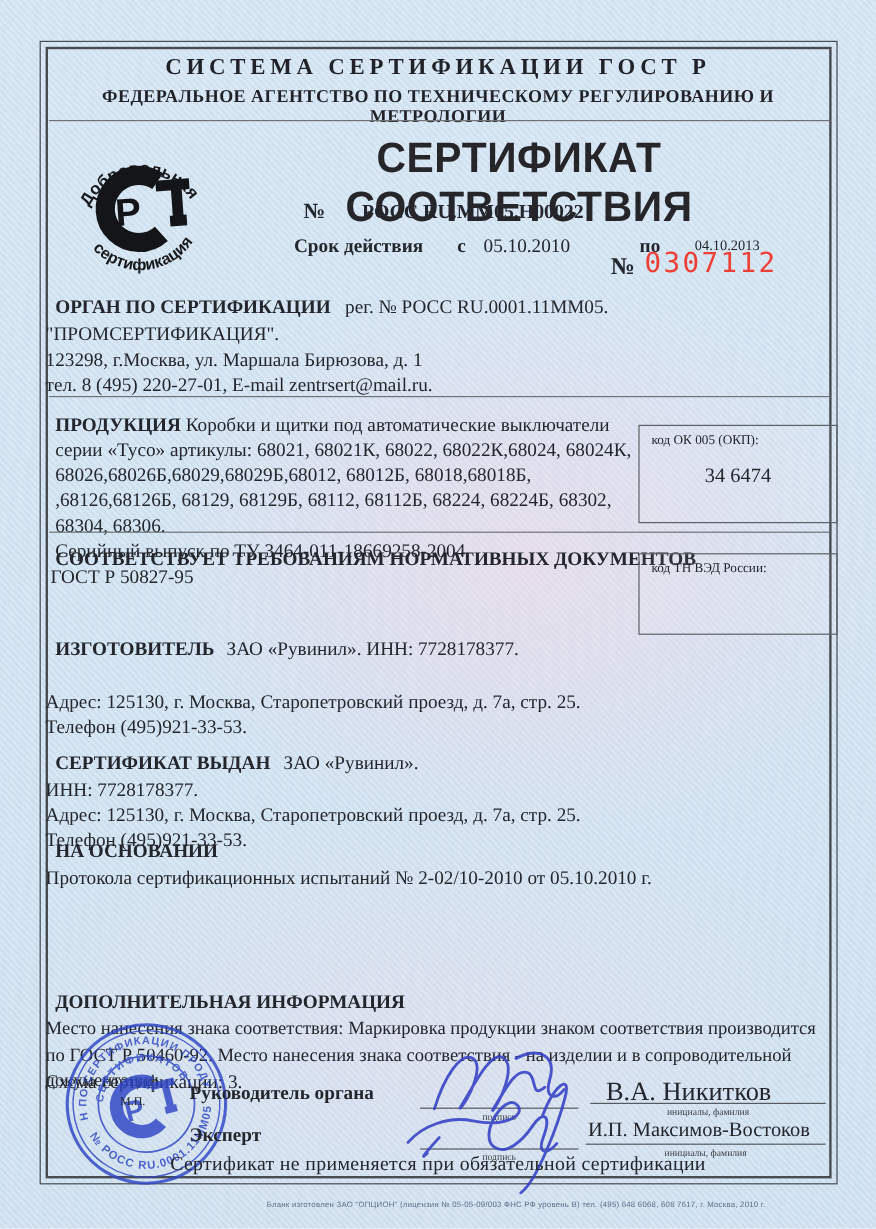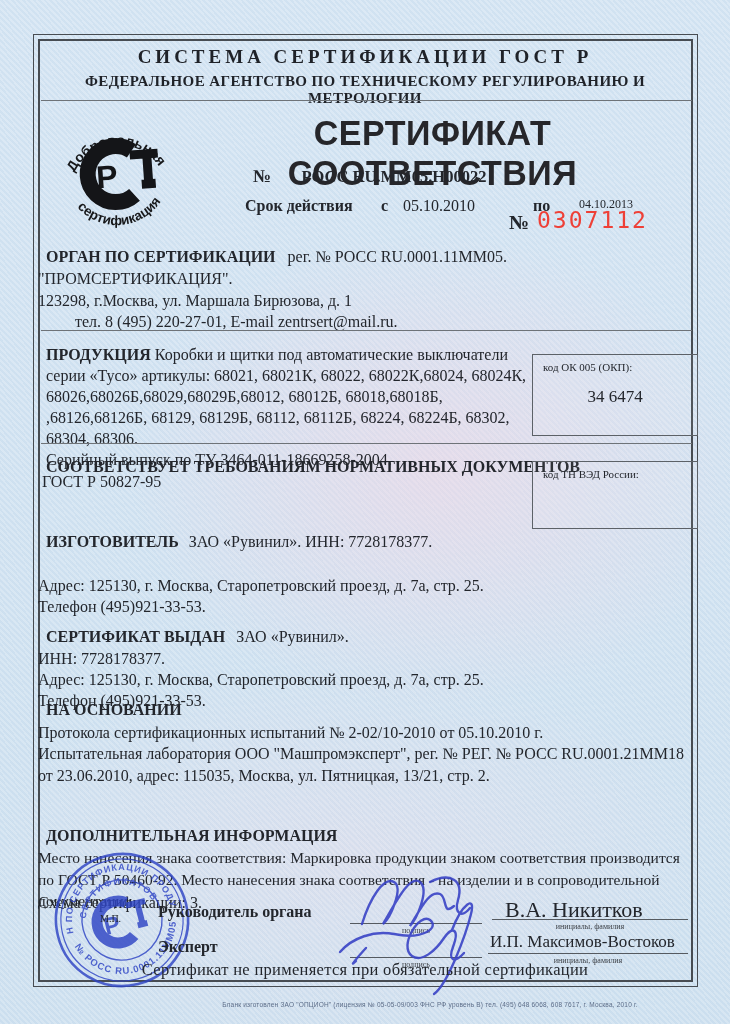--- a/index.html
+++ b/index.html
@@ -83,21 +83,21 @@
     <span class="abs b" style="left:509px;top:211px;font-size:20px;">№</span>
     <span class="abs redno" style="left:537px;top:207px;">0307112</span>
   </div>
 
   <div class="abs" style="left:46px;top:248px;width:620px;">
     <span class="lbl">ОРГАН ПО СЕРТИФИКАЦИИ</span>
     <span class="txt" style="margin-left:8px;">рег. № РОСС RU.0001.11ММ05.</span>
   </div>
   <div class="abs txt" style="left:38px;top:270px;">"ПРОМСЕРТИФИКАЦИЯ".</div>
   <div class="abs txt" style="left:38px;top:292px;">123298, г.Москва, ул. Маршала Бирюзова, д. 1</div>
-  <div class="abs txt" style="left:38px;top:313px;margin-left:37px;">тел. 8 (495) 220-27-01, E-mail zentrsert@mail.ru.</div>
+  <div class="abs txt" style="left:38px;top:313px;">тел. 8 (495) 220-27-01, E-mail zentrsert@mail.ru.</div>
   <div class="hline" style="top:330px;"></div>
 
   <div class="abs txt" style="left:46px;top:344px;width:486px;line-height:21px;text-indent:0;">
     <span class="lbl">ПРОДУКЦИЯ</span>
     <span>Коробки и щитки под автоматические выключатели серии «Тусо» артикулы: 68021, 68021К, 68022, 68022К,68024, 68024К, 68026,68026Б,68029,68029Б,68012, 68012Б, 68018,68018Б, ,68126,68126Б, 68129, 68129Б, 68112, 68112Б, 68224, 68224Б, 68302, 68304, 68306.</span>
     <br>
     <span>Серийный выпуск по ТУ 3464-011-18669258-2004.</span>
   </div>
   <div class="sidebox" style="top:354px;height:80px;">
     <div class="bx-label">код ОК 005 (ОКП):</div>
@@ -121,21 +121,20 @@
   <div class="abs" style="left:46px;top:628px;">
     <span class="lbl">СЕРТИФИКАТ ВЫДАН</span>
     <span class="txt" style="margin-left:7px;">ЗАО «Рувинил».</span>
   </div>
   <div class="abs txt" style="left:38px;top:650px;">ИНН: 7728178377.</div>
   <div class="abs txt" style="left:38px;top:671px;">Адрес: 125130, г. Москва, Старопетровский проезд, д. 7а, стр. 25.</div>
   <div class="abs txt" style="left:38px;top:692px;">Телефон (495)921-33-53.</div>
 
   <div class="abs lbl" style="left:46px;top:701px;">НА ОСНОВАНИИ</div>
   <div class="abs txt" style="left:38px;top:722px;width:655px;line-height:21.5px;">Протокола сертификационных испытаний № 2-02/10-2010 от 05.10.2010 г.</div>
-  <div class="abs txt" style="left:38px;top:743px;width:655px;line-height:21.5px;">Испытательная лаборатория ООО "Машпромэксперт", рег. № РЕГ. № РОСС RU.0001.21ММ18 от 23.06.2010, адрес: 115035, Москва, ул. Пятницкая, 13/21, стр. 2.</div>
 
   <div class="abs lbl" style="left:46px;top:827px;">ДОПОЛНИТЕЛЬНАЯ ИНФОРМАЦИЯ</div>
   <div class="abs txt" style="left:38px;top:847px;width:652px;line-height:21.5px;font-size:15.5px;">Место нанесения знака соответствия: Маркировка продукции знаком соответствия производится по ГОСТ Р 50460-92. Место нанесения знака соответствия - на изделии и в сопроводительной документации.</div>
   <div class="abs txt" style="left:38px;top:894px;">Схема сертификации: 3.</div>
 
   <svg class="abs stamp" style="left:50px;top:848px;transform:rotate(-14deg);opacity:.82;" width="144" height="144" viewBox="0 0 144 144">
     <defs>
       <path id="stT" d="M 22,72 A 50,50 0 0 1 122,72" fill="none"></path>
       <path id="stB" d="M 18,72 A 54,54 0 0 0 126,72" fill="none"></path>
       <path id="stI" d="M 36,72 A 36,36 0 0 1 108,72" fill="none"></path>

